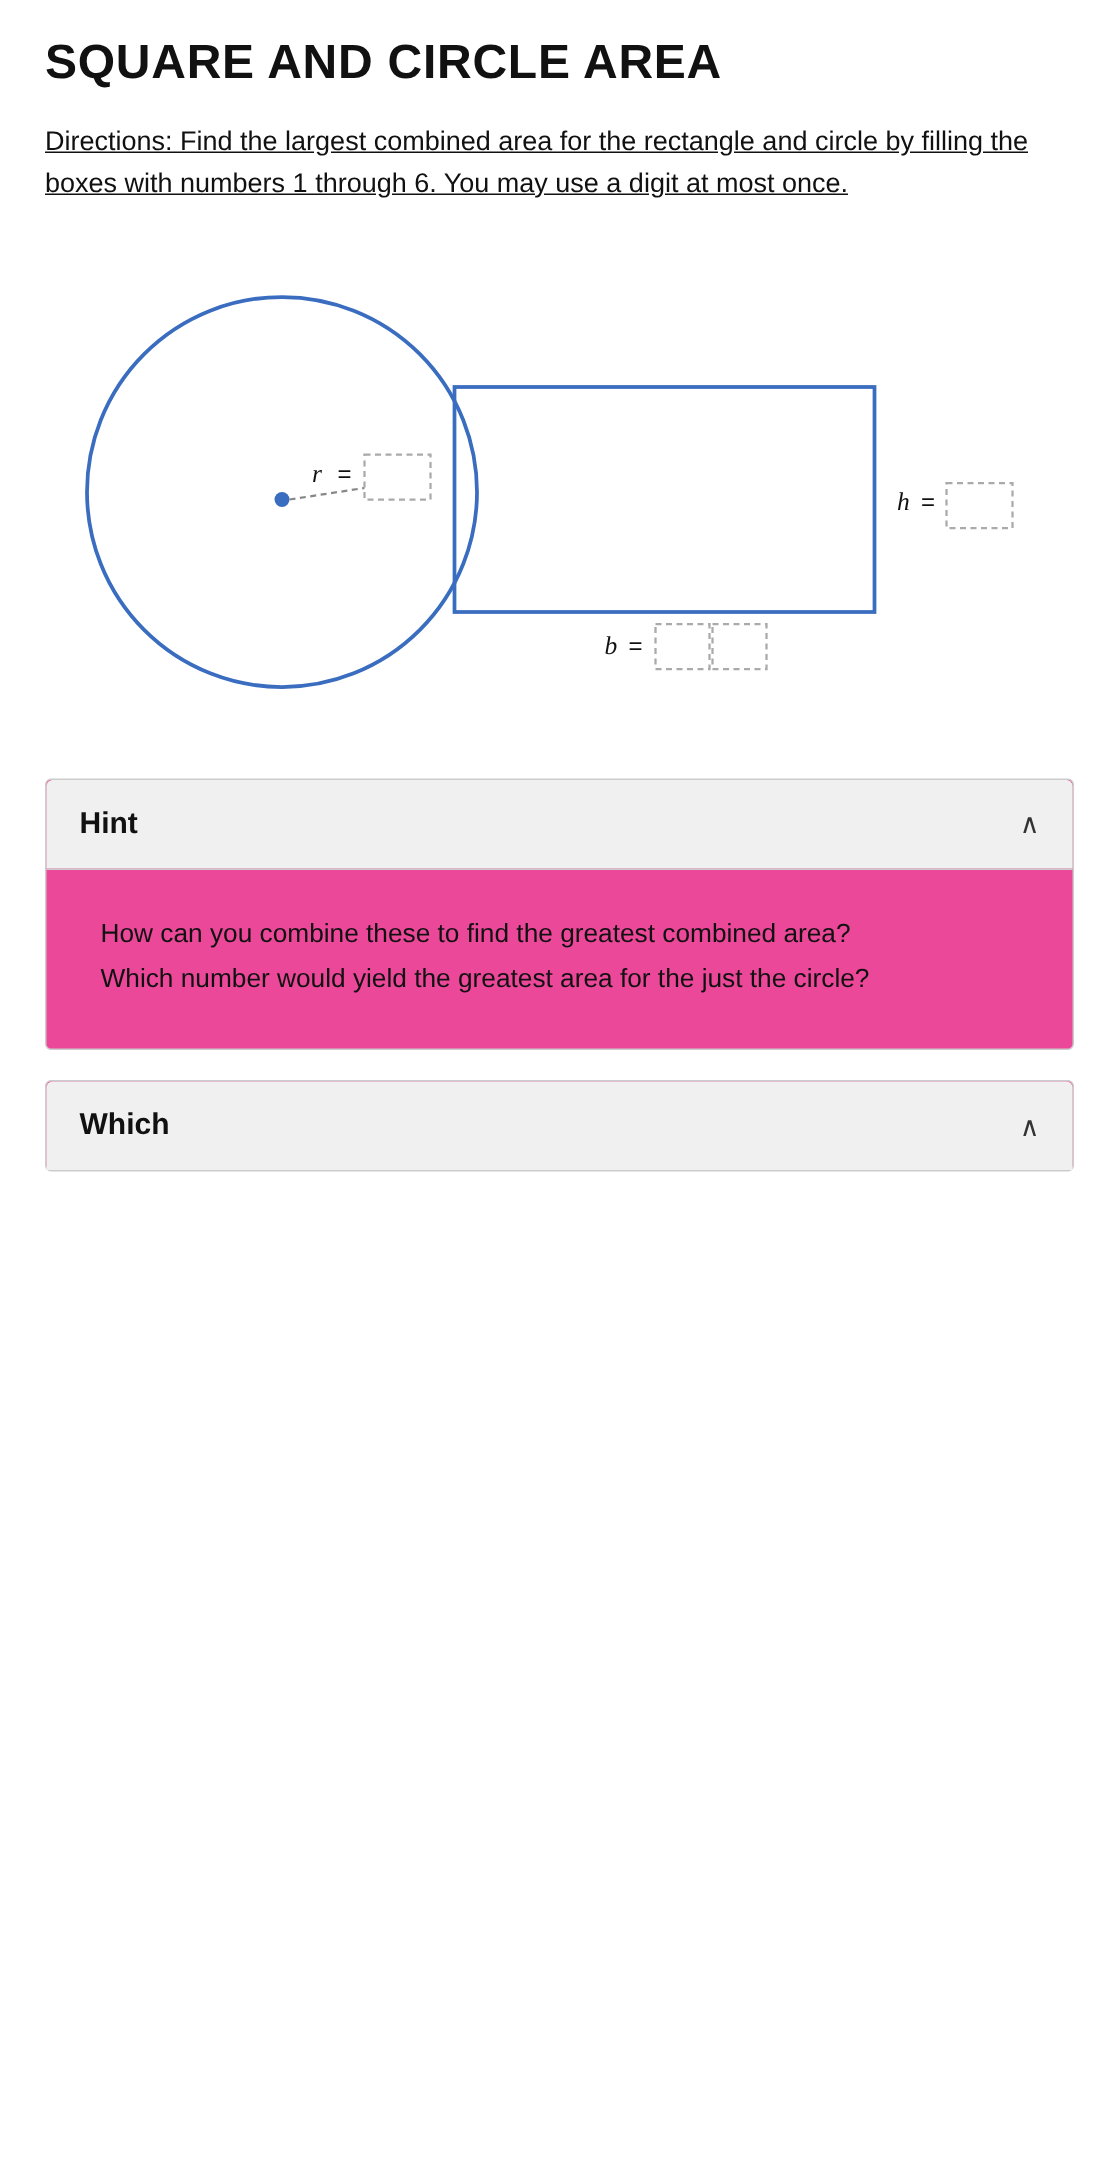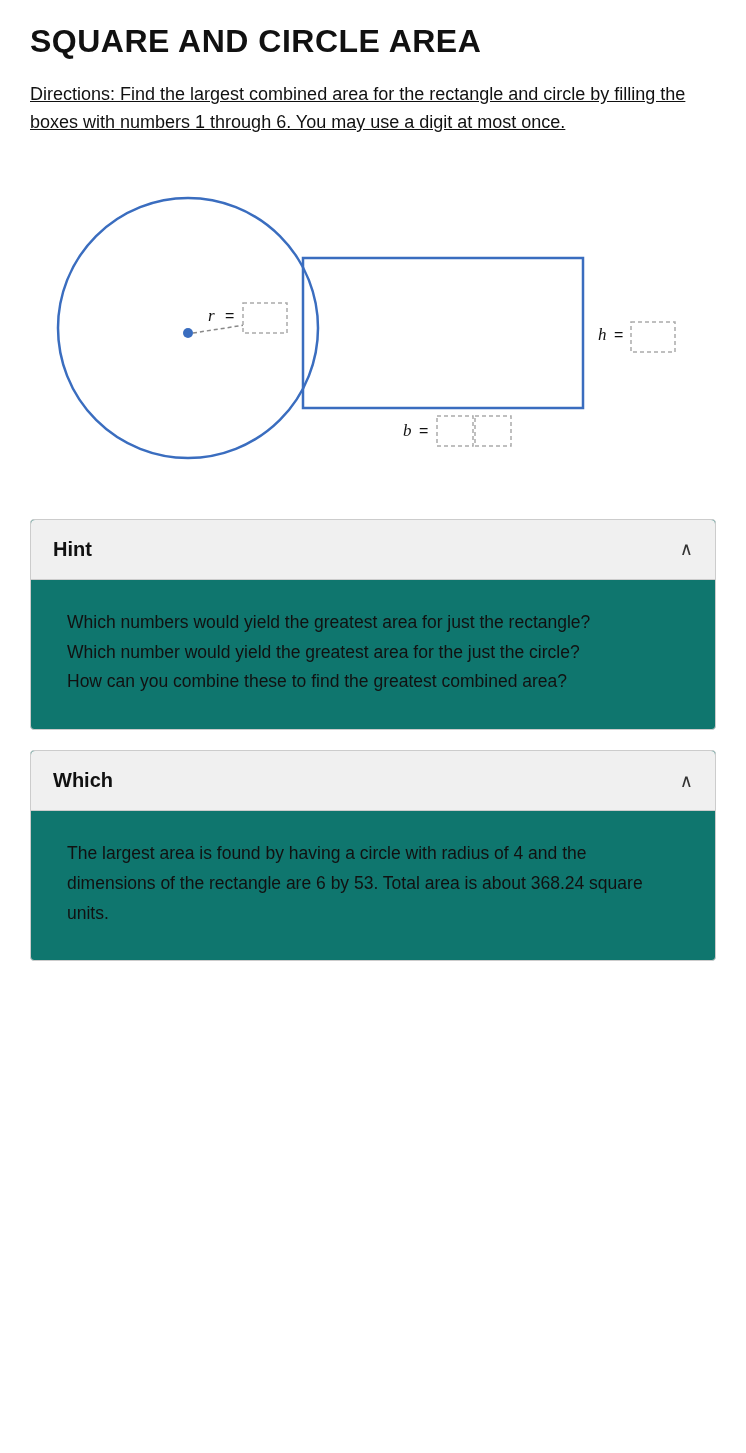--- a/index.html
+++ b/index.html
@@ -37,21 +37,21 @@
       margin-bottom: 36px;
       position: relative;
       height: 310px;
     }
 
     
     .collapsible-section {
       border: 1.5px solid #ccc;
       border-radius: 4px;
       margin-bottom: 20px;
-      background: #0f766e;
+      background: #ec4899;
     }
 
     .collapsible-header {
       display: flex;
       justify-content: space-between;
       align-items: center;
       padding: 18px 22px;
       cursor: pointer;
       user-select: none;
       background: #f0f0f0;
@@ -115,27 +115,23 @@
     <rect x="442" y="238" width="36" height="30" fill="white" stroke="#aaa" stroke-width="1.5" stroke-dasharray="4,3"></rect>
   </svg>
 </div>
 
 <div class="collapsible-section">
   <div class="collapsible-header">
     <span class="collapsible-title">Hint</span>
     <span class="chevron-icon">∧</span>
   </div>
   <div class="collapsible-body">
-    <p>Which numbers would yield the greatest area for just the rectangle?</p>
+    <p>How can you combine these to find the greatest combined area?</p>
     <p>Which number would yield the greatest area for the just the circle?</p>
-    <p>How can you combine these to find the greatest combined area?</p>
   </div>
 </div>
 
 <div class="collapsible-section">
   <div class="collapsible-header">
     <span class="collapsible-title">Which</span>
     <span class="chevron-icon">∧</span>
   </div>
-  <div class="collapsible-body">
-    <p>The largest area is found by having a circle with radius of 4 and the dimensions of the rectangle are 6 by 53. Total area is about 368.24 square units.</p>
-  </div>
 </div>
 
 </body></html>

